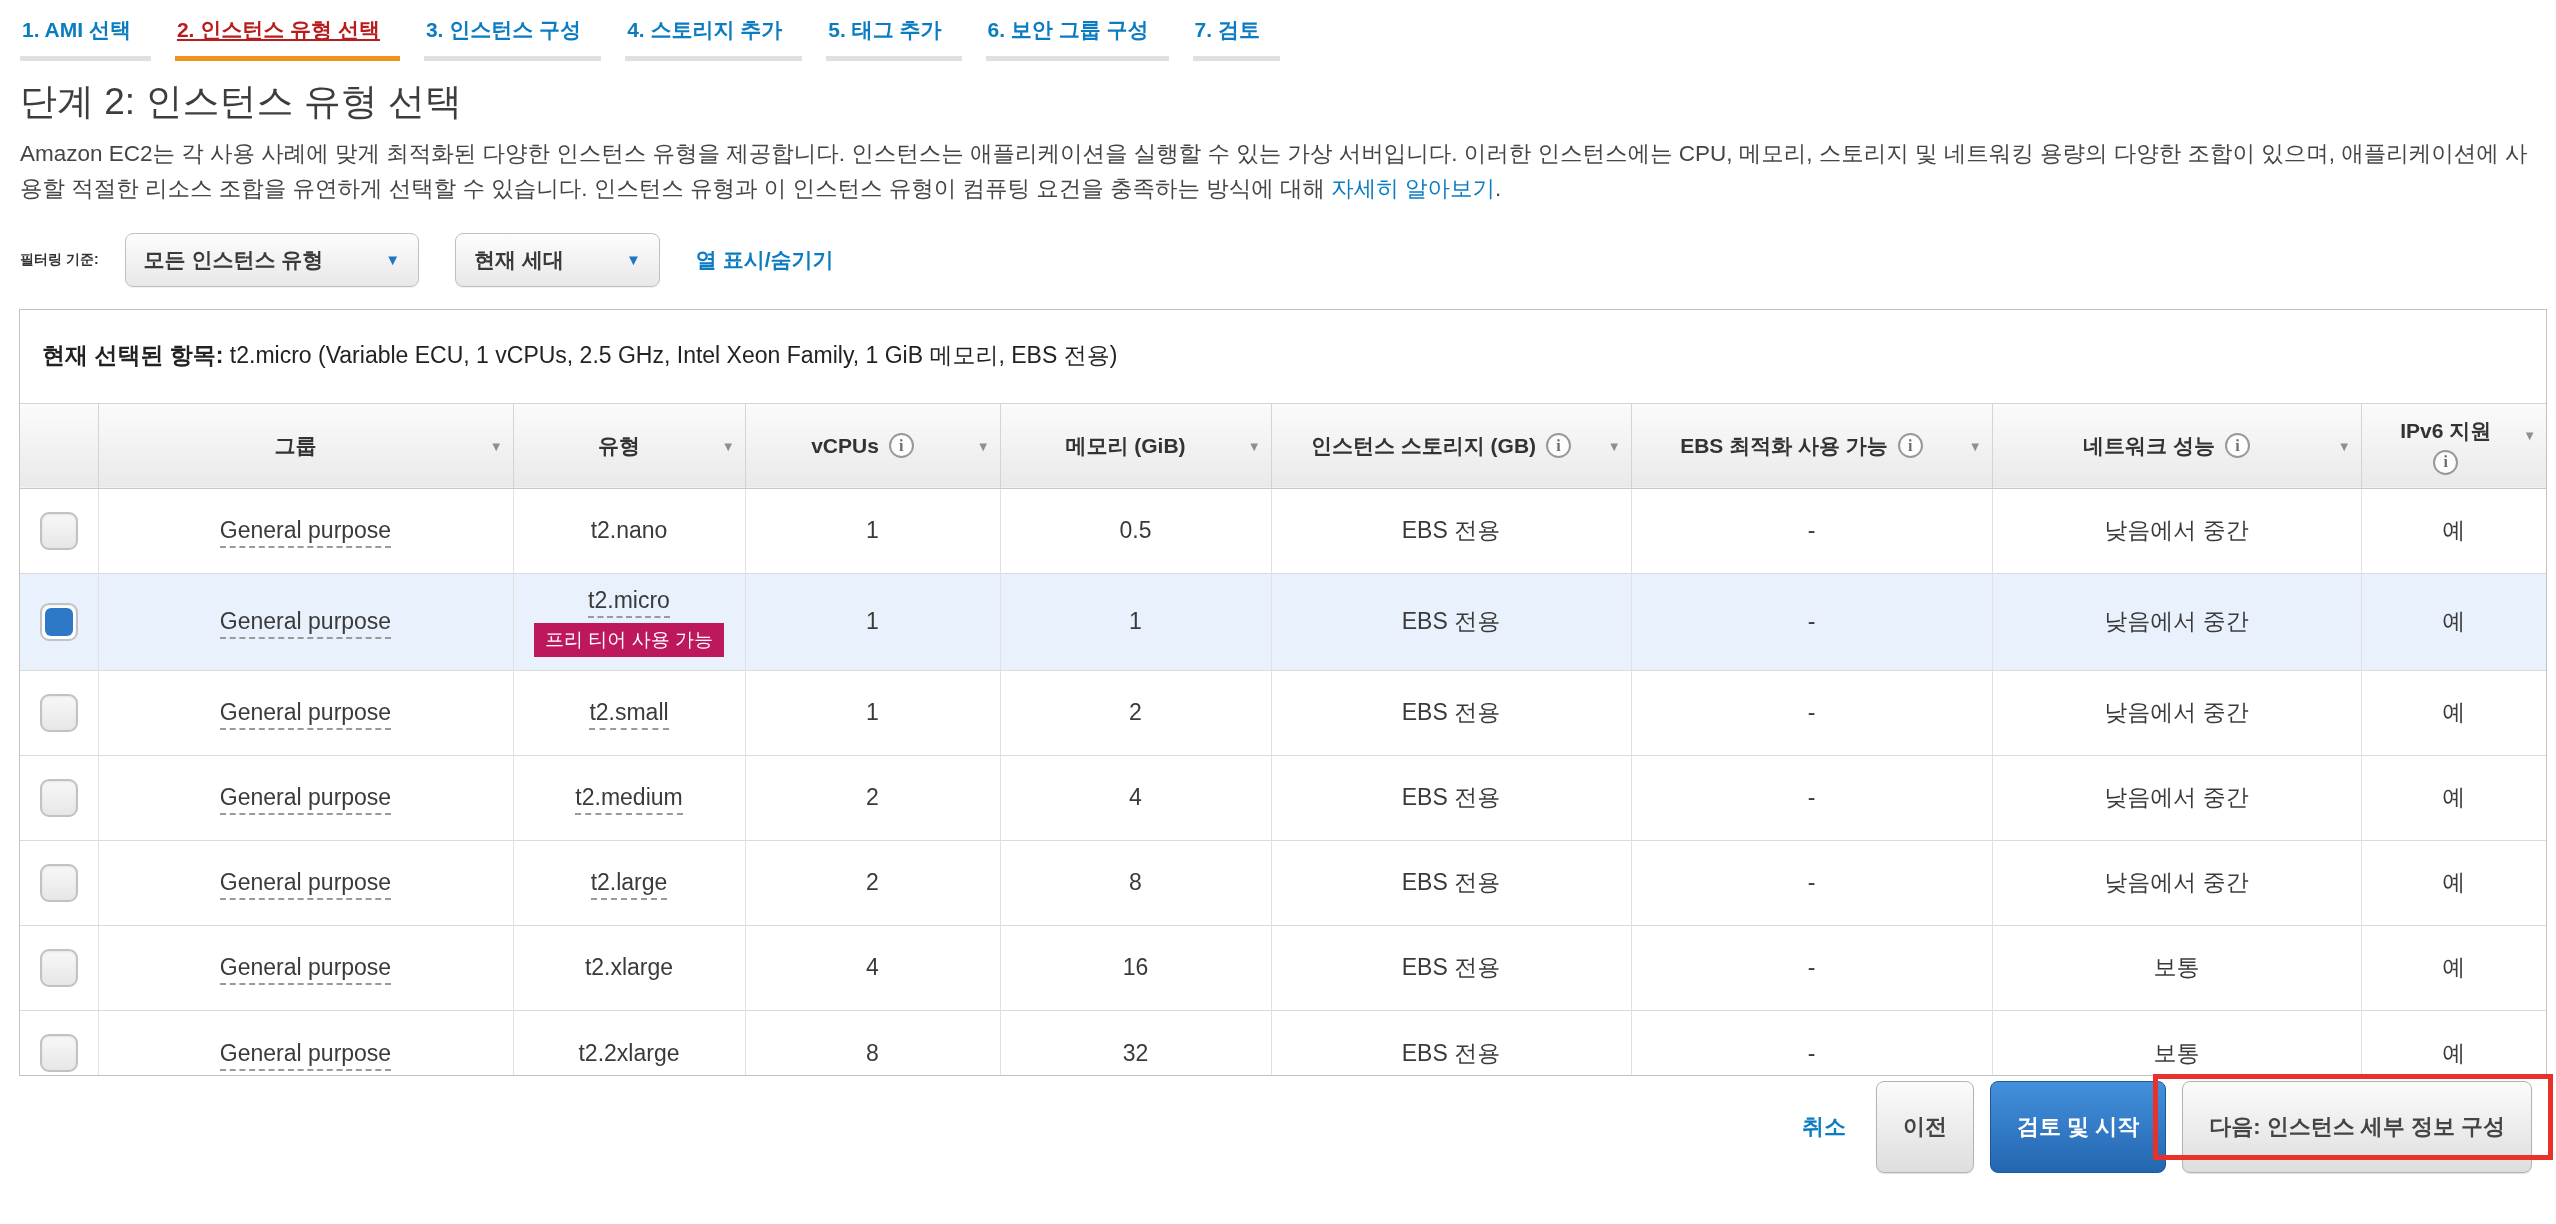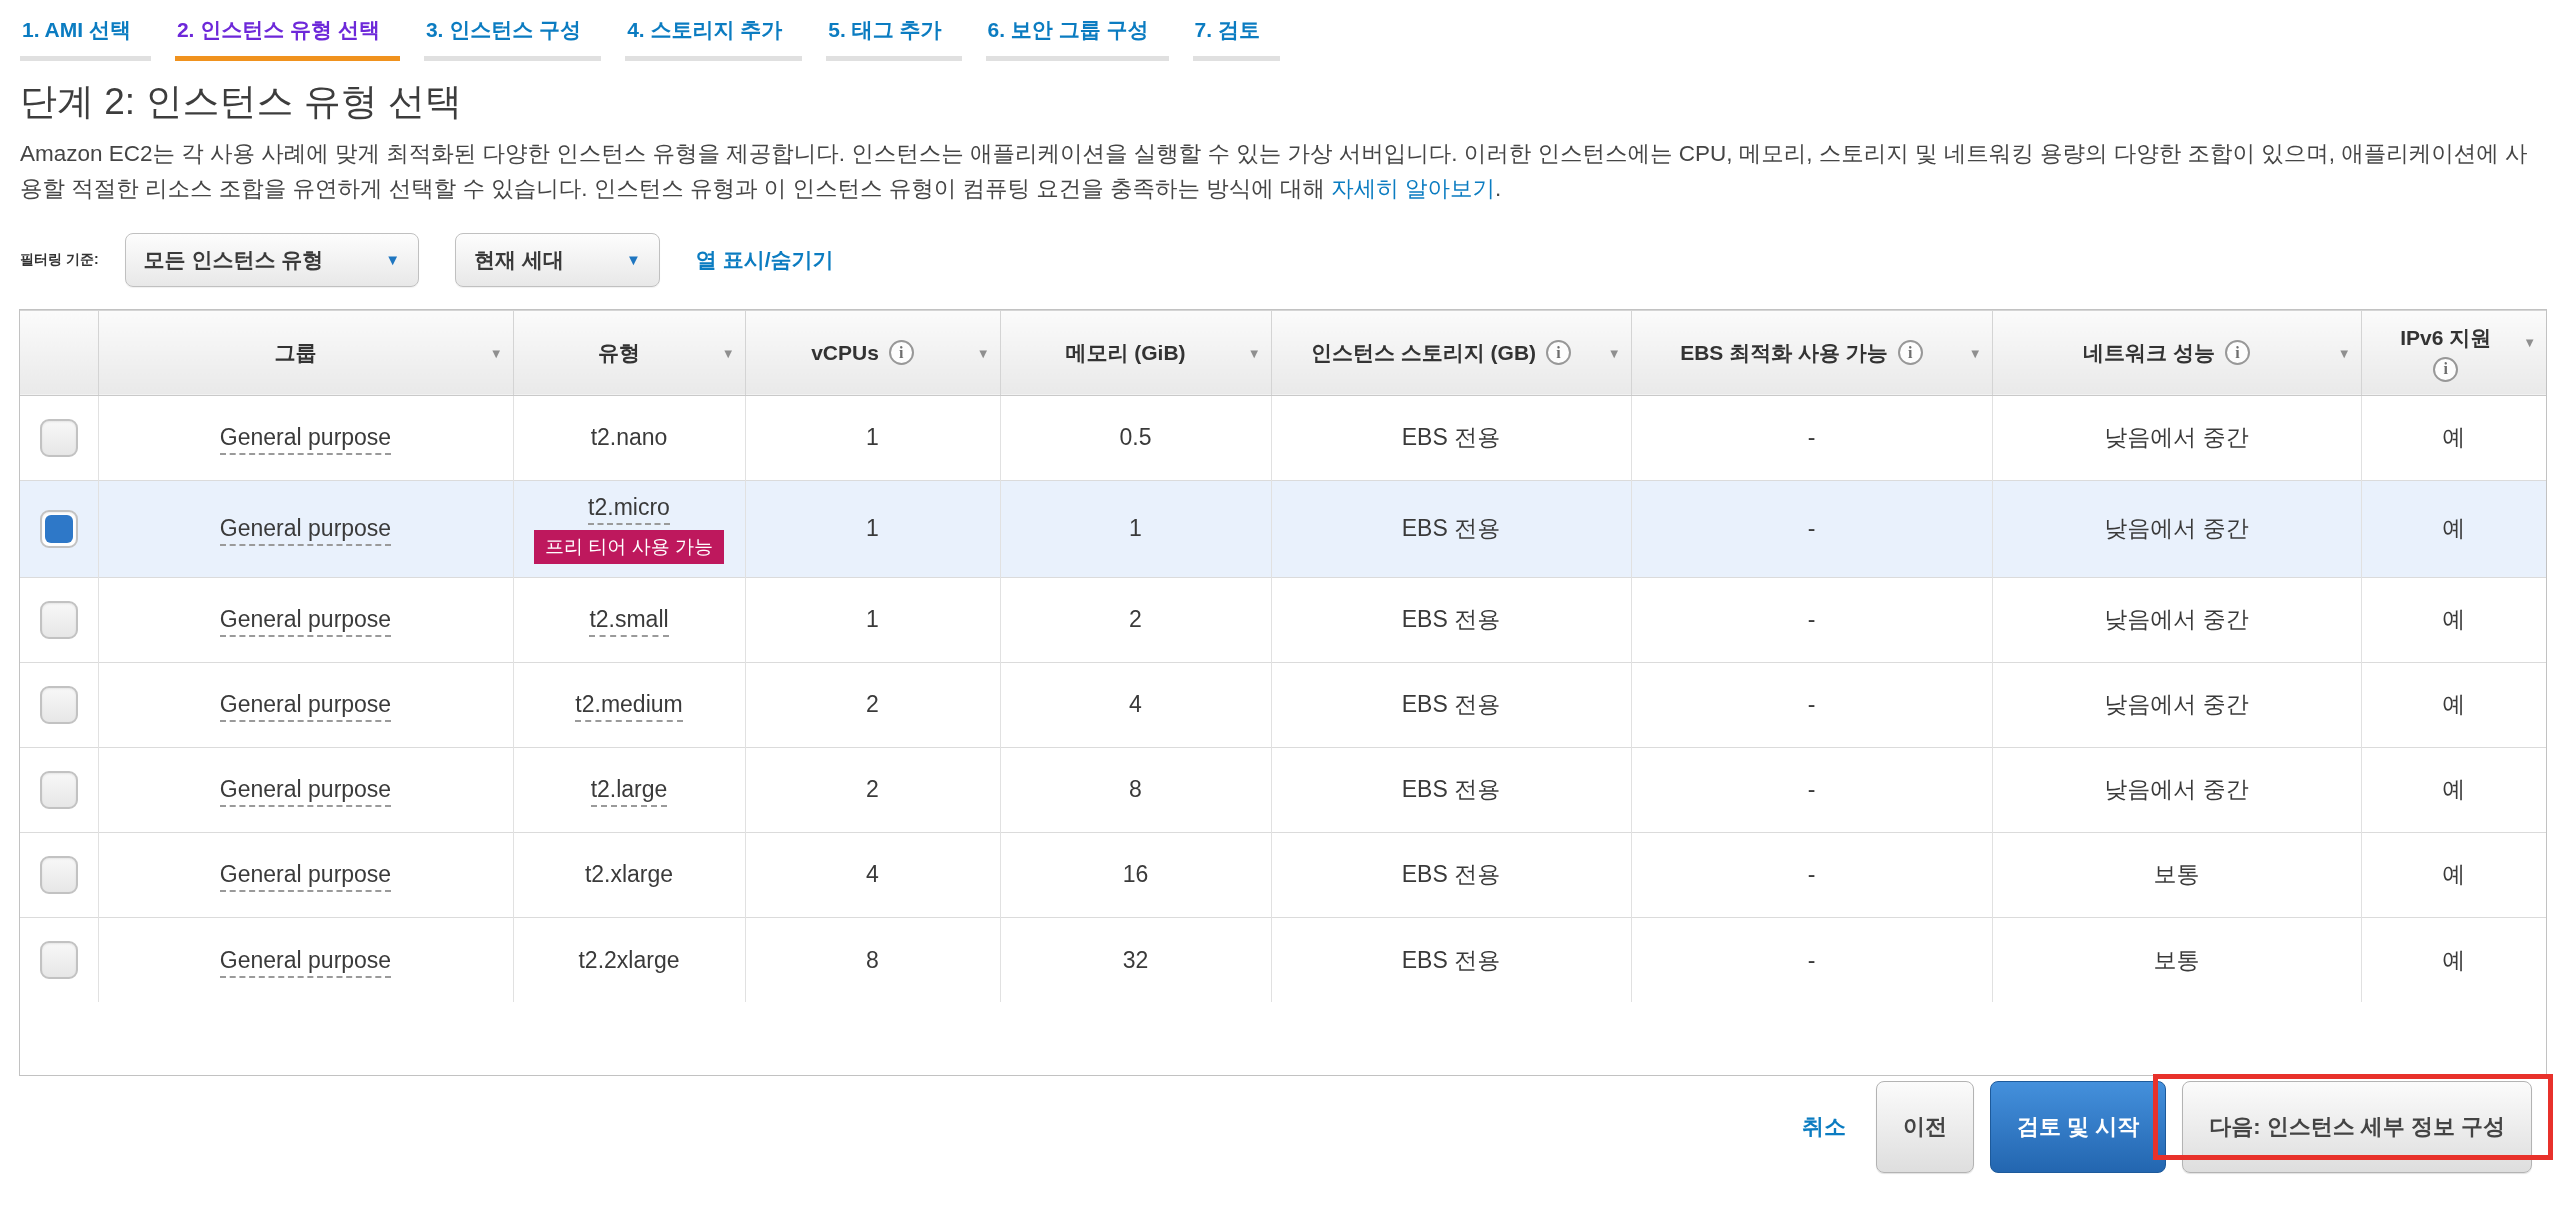--- a/index.html
+++ b/index.html
@@ -3,21 +3,21 @@
 <meta charset="utf-8">
 <style>
   * { margin:0; padding:0; box-sizing:border-box; }
   html,body { width:2556px; height:1224px; overflow:hidden; background:#fff;
     font-family:"Liberation Sans", sans-serif; }
 
   
   .tabs { padding:16px 0 0 20px; white-space:nowrap; }
   .tab { display:inline-block; font-size:21px; font-weight:bold; color:#0b7cc1;
     padding:0 20px 12px 2px; margin-right:24px; border-bottom:5px solid #e0e0e0; cursor:pointer; }
-  .tab.active { color:#6d28d9; border-bottom-color:#f0921e; }
+  .tab.active { color:#b91c1c; border-bottom-color:#f0921e;text-decoration:underline; }
 
   
   .page-title { font-size:37px; font-weight:normal; color:#3d3d3d; margin:16px 0 10px 20px; }
   .description { margin:0 18px 0 20px; font-size:22.5px; line-height:1.55; color:#454545; }
   .learn-more { color:#0b7cc1; text-decoration:none; cursor:pointer; }
 
   
   .filter-row { display:flex; align-items:center; margin:26px 0 22px 20px; }
   .filter-label { font-size:14px; font-weight:bold; color:#333; margin-right:26px; }
   .dropdown { display:inline-flex; align-items:center; background:linear-gradient(#fdfdfd,#e8e8e8);
@@ -89,20 +89,23 @@
     <span class="chev">▼</span>
   </span>
   <span class="dropdown">
     <span>현재 세대</span>
     <span class="chev">▼</span>
   </span>
   <a class="columns-link">열 표시/숨기기</a>
 </div>
 
 <div class="table-container">
+  <div class="selection-bar">
+    <span class="selection-label">현재 선택된 항목:</span><span> t2.micro (Variable ECU, 1 vCPUs, 2.5 GHz, Intel Xeon Family, 1 GiB 메모리, EBS 전용)</span>
+  </div>
   <table>
     <colgroup>
       <col style="width:78px">
         <col style="width:415px">
         <col style="width:232px">
       <col style="width:255px">
         <col style="width:271px">
         <col style="width:360px">
       <col style="width:361px">
         <col style="width:369px">

